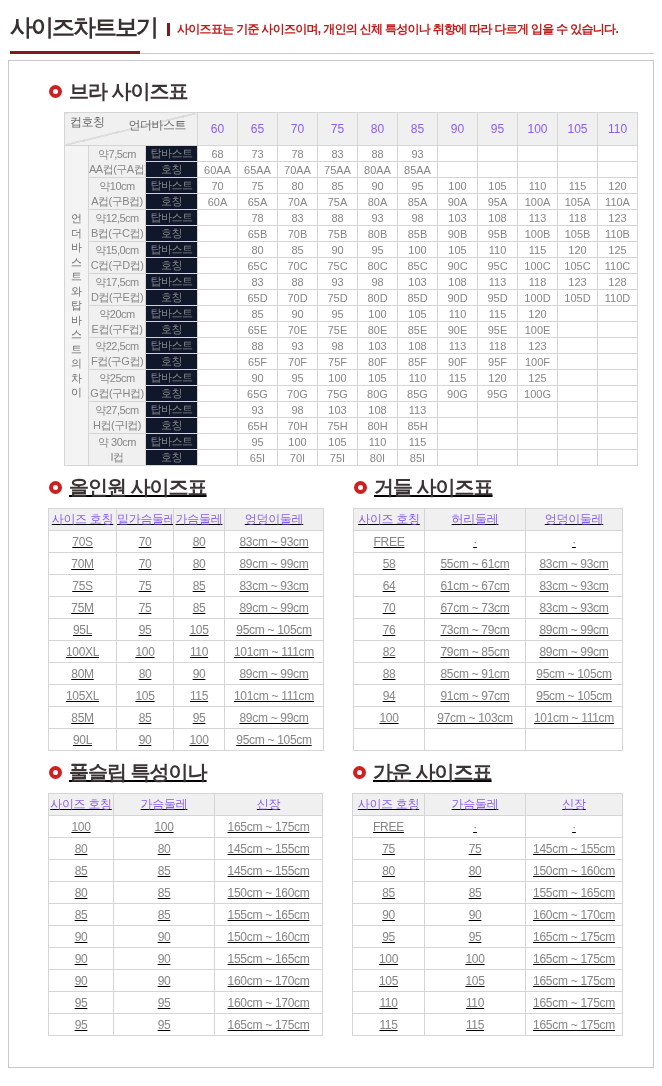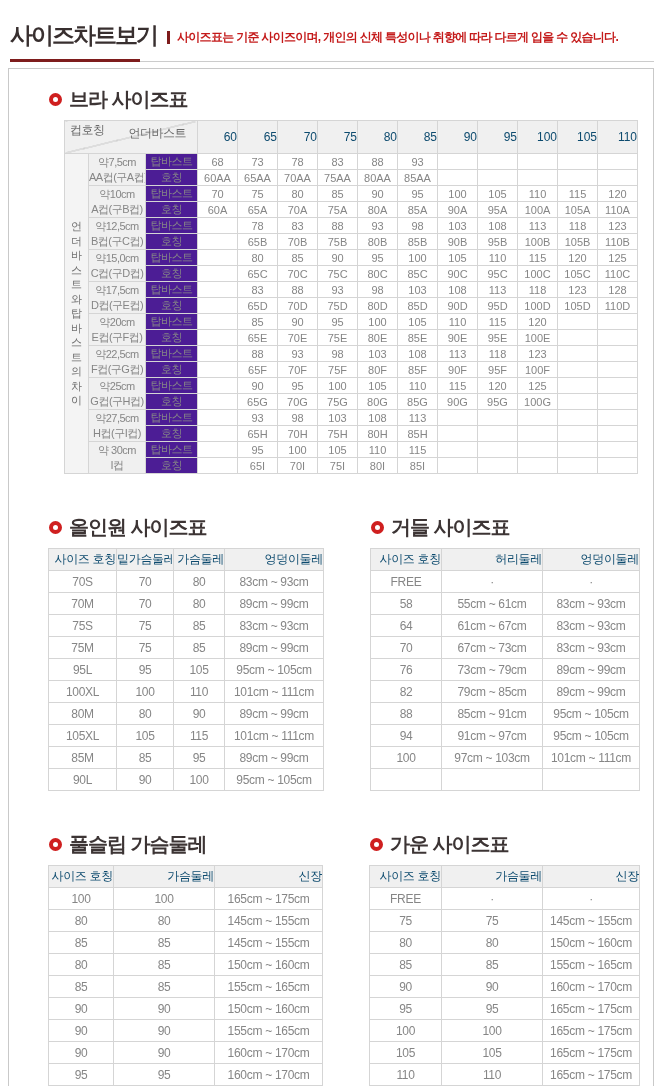--- a/index.html
+++ b/index.html
@@ -8,58 +8,58 @@
     font-family:"Liberation Sans","DejaVu Sans",sans-serif;
     -webkit-text-size-adjust:none;
   }
 
   
   .hdr { padding:13px 0 0 10px; }
   .hdr-row { display:flex; align-items:flex-end; }
   .page-title {
     margin:0; font-size:23px; font-weight:bold; color:#382f2f; letter-spacing:-2px; line-height:1.2;
   }
-  .notice { display:flex; align-items:center; margin:16px 0 4px 10px; }
+  .notice { display:flex; align-items:center; margin:8px 0 4px 10px; }
   .notice-bar { width:3px; height:13px; background:#7e1c1c; margin-right:7px; }
   .notice-text { color:#c41a1a; font-size:12px; font-weight:bold; letter-spacing:-0.7px; }
   .rule { display:flex; margin-top:9px; margin-right:8px; }
   .rule-red { width:130px; height:3px; background:#7e1c1c; }
   .rule-gray { flex:1; height:1px; background:#ccc; align-self:flex-end; }
 
   
   .box { margin:6px 8px 0 8px; border:1px solid #c9c9c9; background:#fff; padding:17px 0 31px 0; }
 
   h2.sec { display:flex; align-items:center; margin:0 0 7px 40px; font-size:20px; font-weight:bold; color:#3c3434; letter-spacing:-1px; }
   .bullet { width:5px; height:5px; border:4px solid #cf1f1f; border-radius:50%; background:#fff; margin-right:7px; flex:0 0 auto; }
 
   table { border-collapse:collapse; table-layout:fixed; background:#fff; }
   th, td {
     border:1px solid #d5d5d5; text-align:center; vertical-align:middle;
     font-weight:normal; color:#868686; padding:0; overflow:hidden; white-space:nowrap;
   }
-  .hd { background:#f0f0f0; color:#0c4a6e;text-align:right; }
+  .hd { background:#f0f0f0; color:#8b5cf6; }
 
   
   .bra-wrap { margin-left:55px; }
   table.bra { width:573px; border:1px solid #c9c9c9; }
   table.bra td, table.bra th { font-size:11px; height:15px; }
   table.bra thead th { height:32px; font-size:12px; }
   .diag {
     position:relative; background-color:#f0f0f0;
     background-image:linear-gradient(to bottom right, transparent calc(50% - 1px), #c9c9c9 calc(50% - 1px), #c9c9c9 calc(50% + 0px), transparent calc(50% + 0px));
   }
   .diag .tr-lbl { position:absolute; top:4px; right:11px; font-size:12px; color:#6a6a6a; letter-spacing:-0.5px; }
   .diag .bl-lbl { position:absolute; bottom:14px; left:5px; font-size:12px; color:#6a6a6a; letter-spacing:-0.5px; }
   .side-cell { background:#f4f4f4; }
   .side-inner { width:13px; margin:0 auto; word-break:break-all; white-space:normal; line-height:1.32; font-size:11px; color:#6f6f6f; }
   .cup-cell { background:#f0f0f0; line-height:1.3; letter-spacing:-0.5px; }
-  .lbl-cell { background:#4c1d95; letter-spacing:-0.5px; }
+  .lbl-cell { background:#0f172a; letter-spacing:-0.5px; }
 
   
-  .cols { display:flex; gap:46px; padding-left:39px; margin-top:40px; }
+  .cols { display:flex; gap:29px; padding-left:39px; margin-top:8px;text-decoration:underline; }
   .cols h2.sec { margin-left:1px; }
   table.sm th, table.sm td { font-size:12px; height:21px; letter-spacing:-0.3px; }
   table.sm { border:1px solid #c9c9c9; }
 </style>
 </head>
 <body>
 
 <div class="hdr">
   <div class="hdr-row">
     <h1 class="page-title">사이즈차트보기</h1>
@@ -601,21 +601,21 @@
             </tr>
           </tbody>
         </table>
     </div>
   </div>
 
   <div class="cols">
     <div>
       <h2 class="sec">
         <span class="bullet"></span>
-        <span>풀슬립 가슴둘레</span>
+        <span>풀슬립 특성이나</span>
       </h2>
       <table class="sm" style="width: 274px;">
           <colgroup>
             <col style="width: 65px;">
             <col style="width: 101px;">
             <col style="width: 108px;">
           </colgroup>
           <thead>
             <tr>
               <th class="hd">사이즈 호칭</th>

